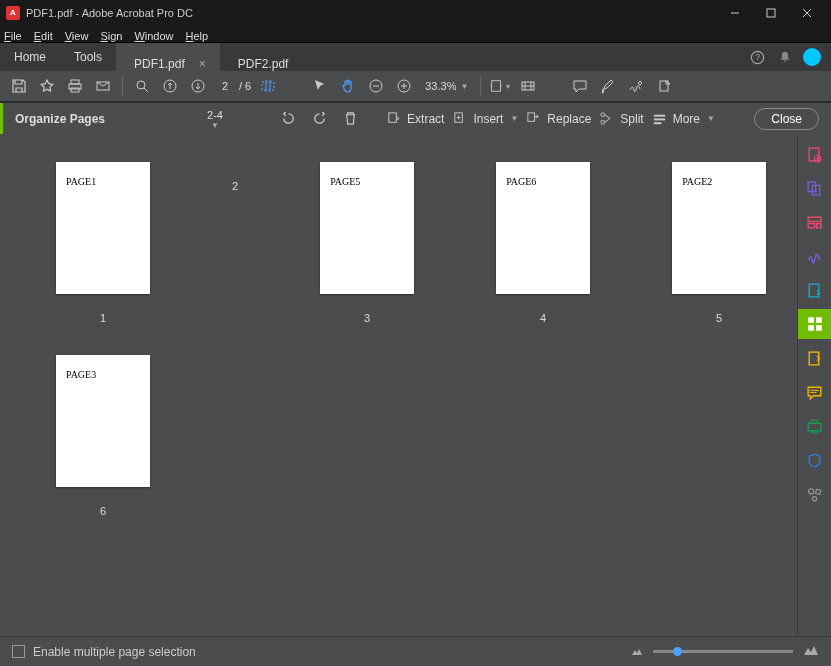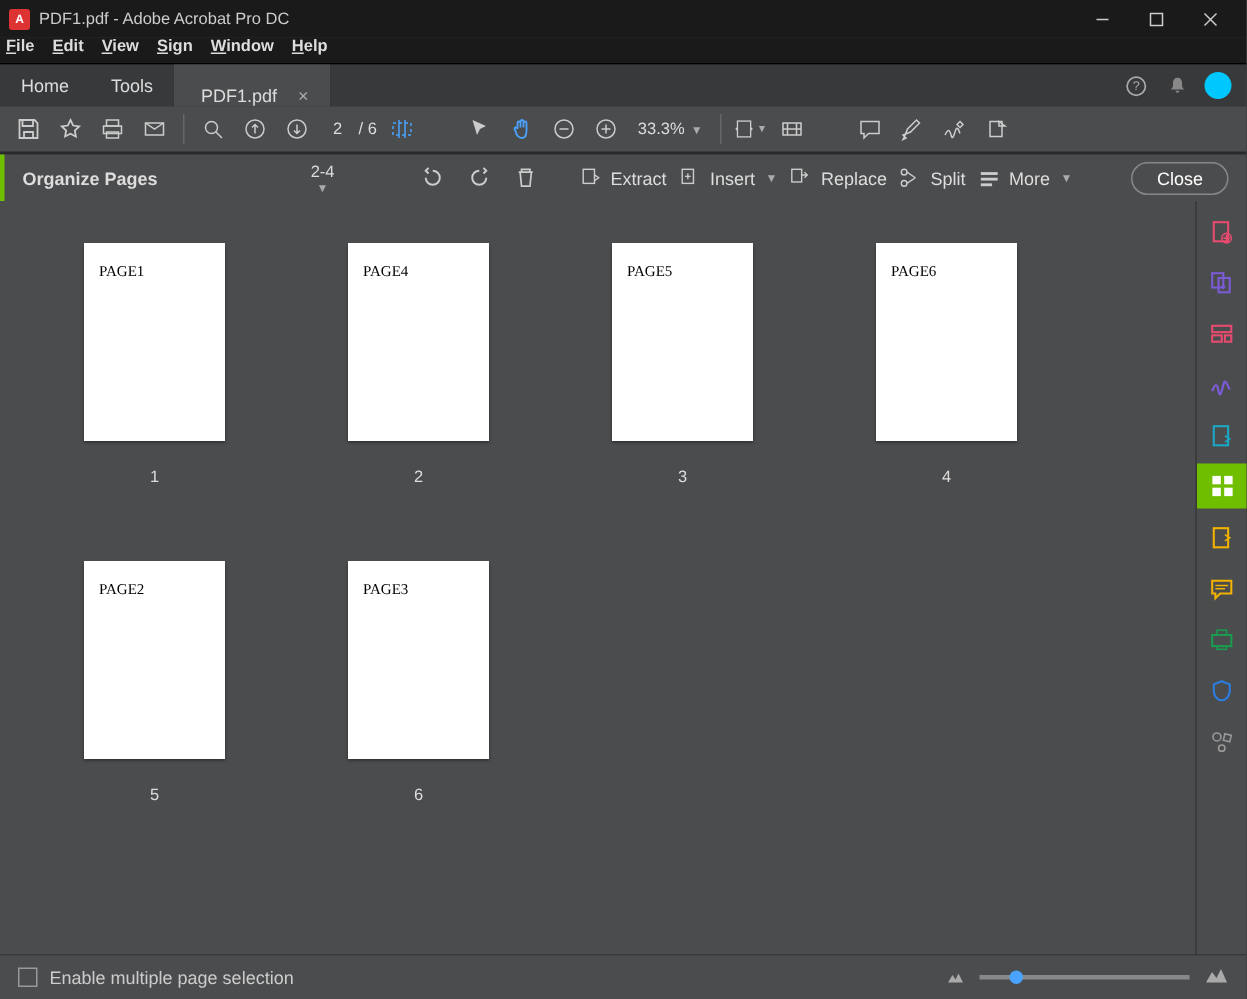--- a/index.html
+++ b/index.html
@@ -6,21 +6,21 @@
 body { width: 831px; height: 666px; background: #333; overflow: hidden; position: relative; }
 
 
 .titlebar { height: 25px; background: #1a1a1a; display: flex; align-items: center; padding: 0 6px; color: #ccc; font-size: 11px; }
 .titlebar .app-icon { width: 14px; height: 14px; background: #d33; margin-right: 6px; border-radius: 2px; display:flex;align-items:center;justify-content:center;color:#fff;font-size:8px;font-weight:bold;}
 .titlebar .title { flex: 1; }
 .titlebar .win-btn { width: 36px; height: 25px; display: flex; align-items: center; justify-content: center; color: #ccc; }
 .titlebar .win-btn svg { width: 10px; height: 10px; }
 
 
-.menubar { height: 18px; background: #1a1a1a; display: flex; align-items: flex-start; padding: 0 4px; font-size: 11px; color: #ddd; border-bottom: 1px solid #000; font-weight: bold; }
+.menubar { height: 18px; background: #1a1a1a; display: flex; align-items: flex-end; padding: 0 4px; font-size: 11px; color: #ddd; border-bottom: 1px solid #000; }
 .menubar span { margin-right: 12px; cursor: default; }
 .menubar span:first-letter { text-decoration: underline; }
 
 
 .tabbar { height: 28px; background: #38393b; display: flex; align-items: center; color: #ddd; font-size: 12px; }
 .tabbar .navitem { padding: 0 14px; height: 100%; display: flex; align-items: center; }
 .tabbar .tab { padding: 0 14px 0 18px; height: 100%; display: flex; align-items: flex-end; position: relative; }
 .tabbar .tab.active { background: #4b4c4e; }
 .tabbar .tab .close { margin-left: 14px; font-size: 12px; color: #aaa; }
 .tabbar .spacer { flex: 1; }
@@ -54,21 +54,21 @@
 
 .main { position: absolute; top: 134px; left: 0; right: 34px; bottom: 30px; background: #4b4c4e; overflow: hidden; }
 .thumbgrid { padding: 28px 12px 0 56px; display: flex; flex-wrap: wrap; gap: 40px 82px; align-content: flex-start; }
 .thumbwrap { display: flex; flex-direction: column; align-items: center; }
 .thumb { width: 94px; height: 132px; background: #fff; box-shadow: 0 1px 2px rgba(0,0,0,.4); padding: 14px 10px; font-size: 10px; color: #000; font-family: "Times New Roman", serif; }
 .thumbwrap.selected { position: relative; }
 .thumbwrap.selected .selbox { position: absolute; top: -28px; left: -30px; width: 154px; height: 172px; background: #cfe8f9; border: 1px solid #4aa3ff; z-index: -1; }
 .thumbwrap.selected .thumb { position: relative; z-index: 1; }
 .pgnum { margin-top: 18px; font-size: 11px; color: #ddd; }
 .thumbwrap.selected .pgnum { margin-top: 18px; }
-.thumbgrid { row-gap: 50px; }
+.thumbgrid { row-gap: 31px; }
 
 
 .rightstrip { position: absolute; top: 134px; right: 0; width: 34px; bottom: 30px; background: #4b4c4e; border-left: 1px solid #3a3a3a; display: flex; flex-direction: column; align-items: center; padding-top: 10px; gap: 14px; }
 .rightstrip .ricon { width: 20px; height: 20px; display: flex; align-items: center; justify-content: center; }
 .rightstrip .ricon.active { background: #6fbf00; width: 34px; height: 30px; margin: -5px 0; }
 
 
 .bottombar { position: absolute; bottom: 0; left: 0; right: 0; height: 30px; background: #4b4c4e; border-top: 1px solid #3a3a3a; display: flex; align-items: center; padding: 0 12px; color: #ccc; font-size: 12px; margin-top: 48px; }
 .bottombar .chk { width: 13px; height: 13px; border: 1px solid #999; margin-right: 8px; }
 .bottombar .spacer { flex: 1; }
@@ -108,20 +108,23 @@
   <span>Window</span>
   <span>Help</span>
 </div>
 
 <div class="tabbar">
   <div class="navitem">Home</div>
   <div class="navitem">Tools</div>
   <div class="tab active">
     <span>PDF1.pdf</span>
     <span class="close">×</span>
+  </div>
+  <div class="tab">
+    <span>PDF2.pdf</span>
   </div>
   <div class="spacer"></div>
   <div class="righticon">
       <svg width="15" height="15" viewBox="0 0 16 16">
         <circle cx="8" cy="8" r="6.5" fill="none" stroke="#aaa" stroke-width="1.2"></circle>
         <text x="8" y="11" text-anchor="middle" font-size="9" fill="#aaa">?</text>
       </svg>
     </div>
   <div class="righticon">
       <svg width="14" height="14" viewBox="0 0 16 16">
@@ -325,21 +328,20 @@
 </div>
 
 <div class="main">
   <div class="thumbgrid" id="thumbgrid">
       <div class="thumbwrap">
         <div class="thumb">PAGE1</div>
         <div class="pgnum">1</div>
       </div>
       <div class="thumbwrap selected">
         <div class="selbox"></div>
-        <div class="thumb">PAGE4</div>
         <div class="pgnum">2</div>
       </div>
       <div class="thumbwrap selected">
         <div class="selbox"></div>
         <div class="thumb">PAGE5</div>
         <div class="pgnum">3</div>
       </div>
       <div class="thumbwrap selected">
         <div class="selbox"></div>
         <div class="thumb">PAGE6</div>

